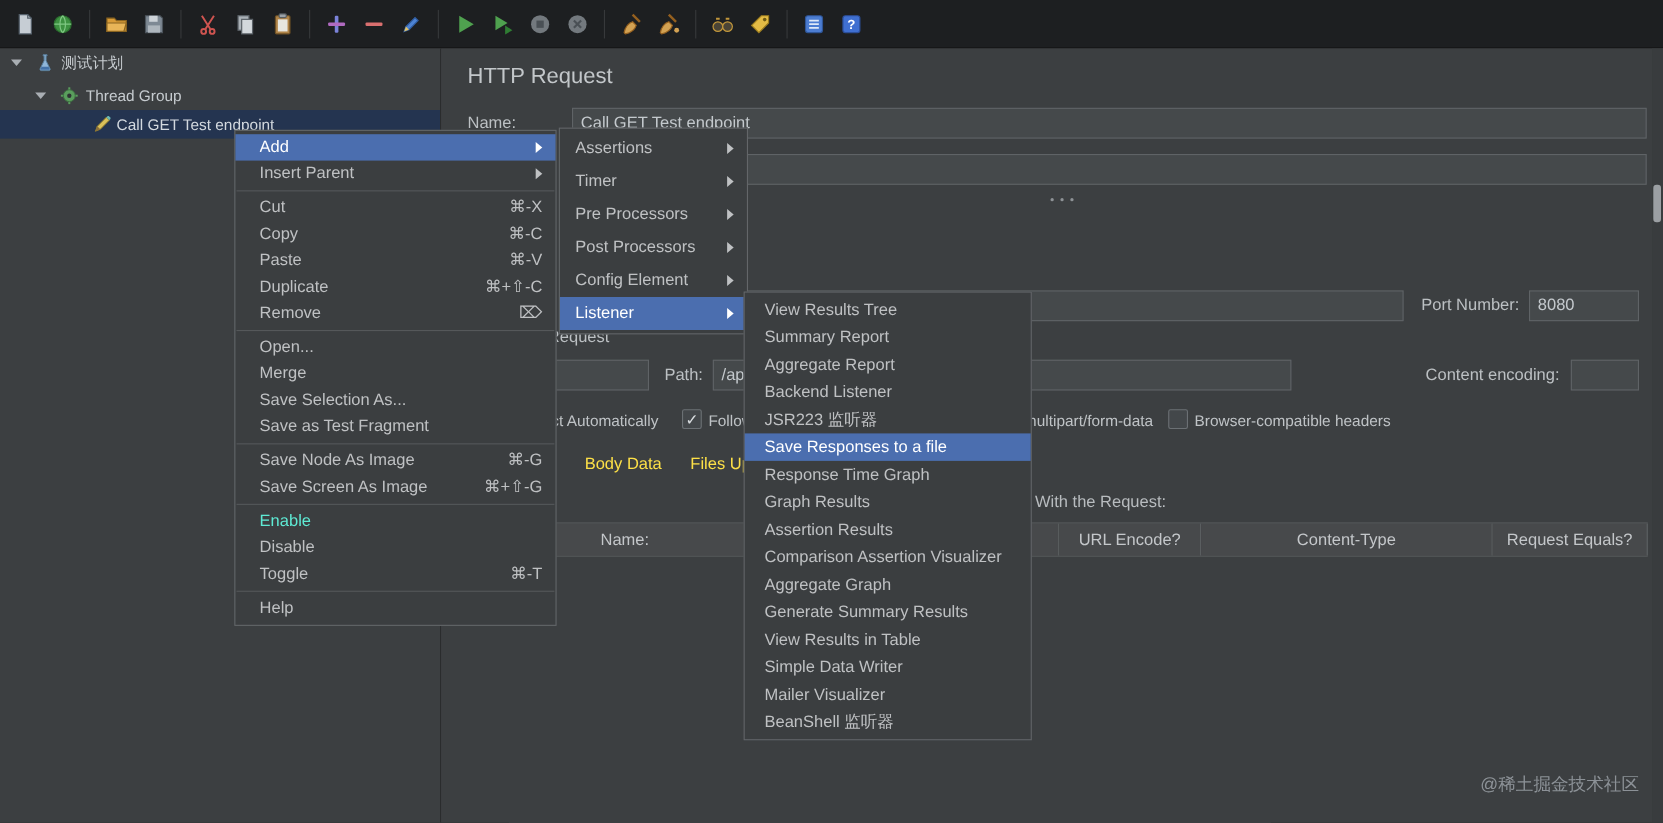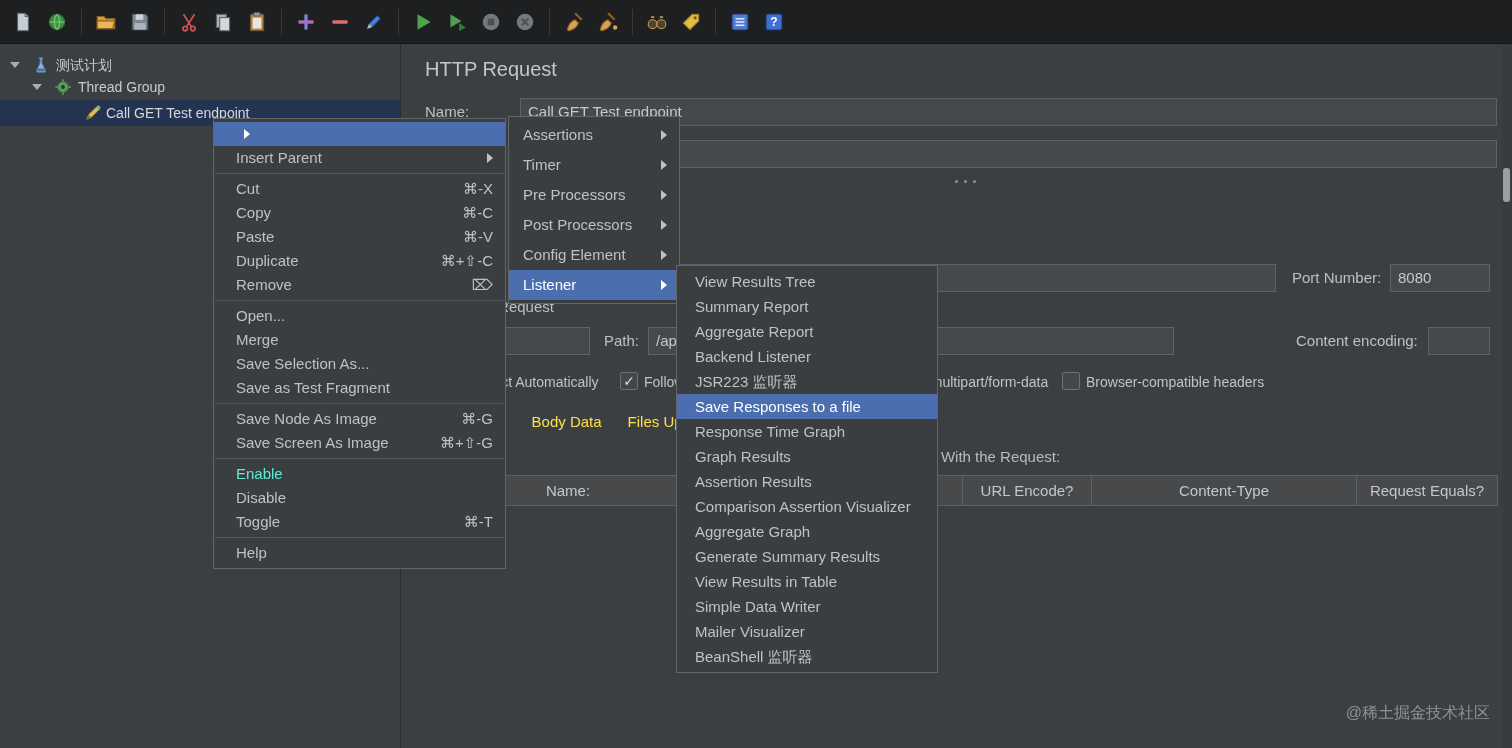--- a/index.html
+++ b/index.html
@@ -208,21 +208,21 @@
       </button>
     <button class="ti">
         <svg viewBox="0 0 20 20">
           <rect x="3" y="3" width="14" height="14" rx="2" fill="#3f6fd1" stroke="#2c4f9a"></rect>
           <text x="10" y="14" text-anchor="middle" font-size="11" font-weight="bold" fill="#ffffff">?</text>
         </svg>
       </button>
   </div>
 
   <div class="tree-panel">
-    <div class="tree-row" style="top:8px">
+    <div class="tree-row" style="top:0">
       <span class="tri-down" style="left:10px"></span>
       <span class="tree-ico" style="left:32px">
         <svg viewBox="0 0 20 20">
             <path d="M8 2h4v1h-1v5l4 8c.5 1-.2 2-1.3 2H6.3C5.2 18 4.5 17 5 16l4-8V3H8z" fill="#8fb6d9" stroke="#5a7f9e"></path>
             <path d="M6.5 14h7l1 2c.3.6-.1 1-.8 1H6.3c-.7 0-1.1-.4-.8-1z" fill="#4472a8"></path>
           </svg>
       </span>
       <span class="tree-label" style="left:56px">测试计划</span>
     </div>
     <div class="tree-row" style="top:30px">
@@ -303,20 +303,21 @@
         <div class="th" style="width: 265px;">Content-Type</div>
         <div class="th" style="width: 141px;">Request Equals?</div>
       </div>
   </div>
 
   <div class="scroll-track"></div>
   <div class="scroll-thumb"></div>
 
   <div class="menu context" id="context-menu">
       <div class="menu-item hl">
+        <span class="mi-label">Add</span>
         <span class="mi-arrow"></span>
       </div>
       <div class="menu-item">
         <span class="mi-label">Insert Parent</span>
         <span class="mi-arrow"></span>
       </div>
       <div class="menu-sep"></div>
       <div class="menu-item">
         <span class="mi-label">Cut</span>
         <span class="mi-shortcut">⌘-X</span>

